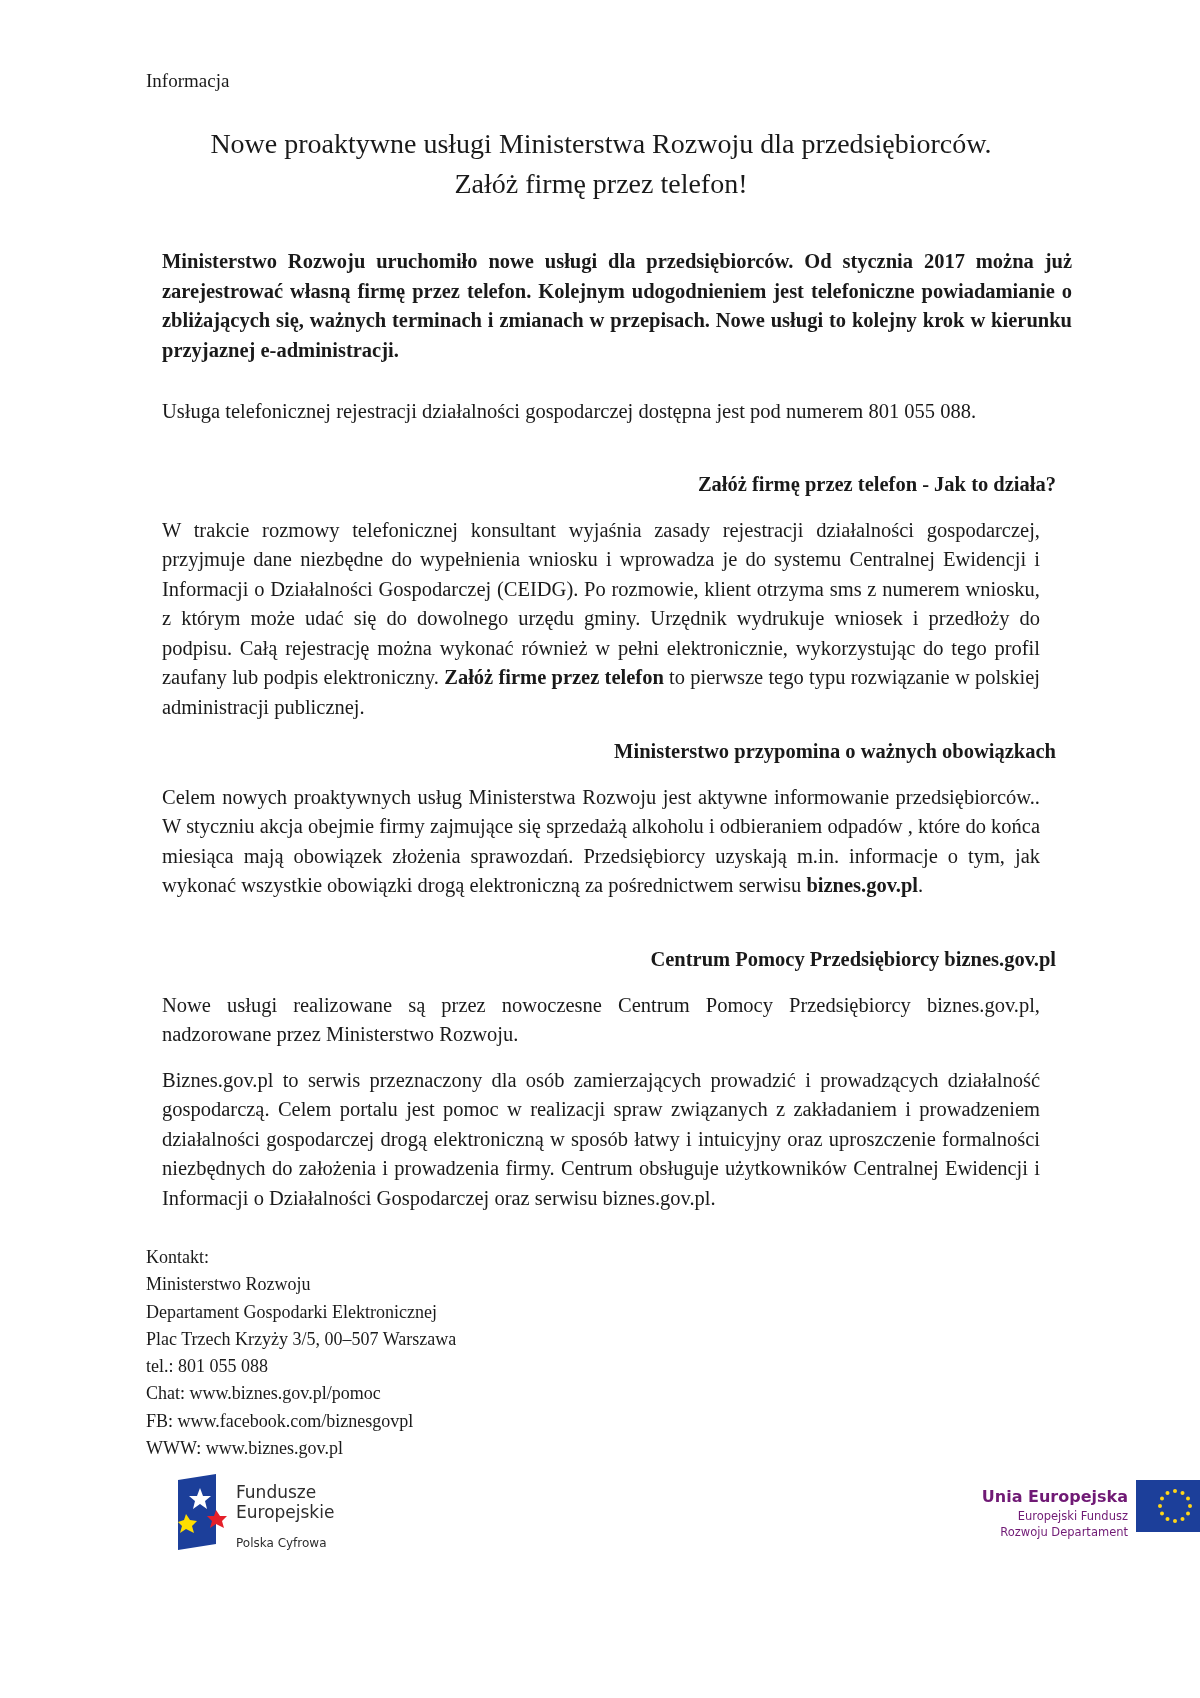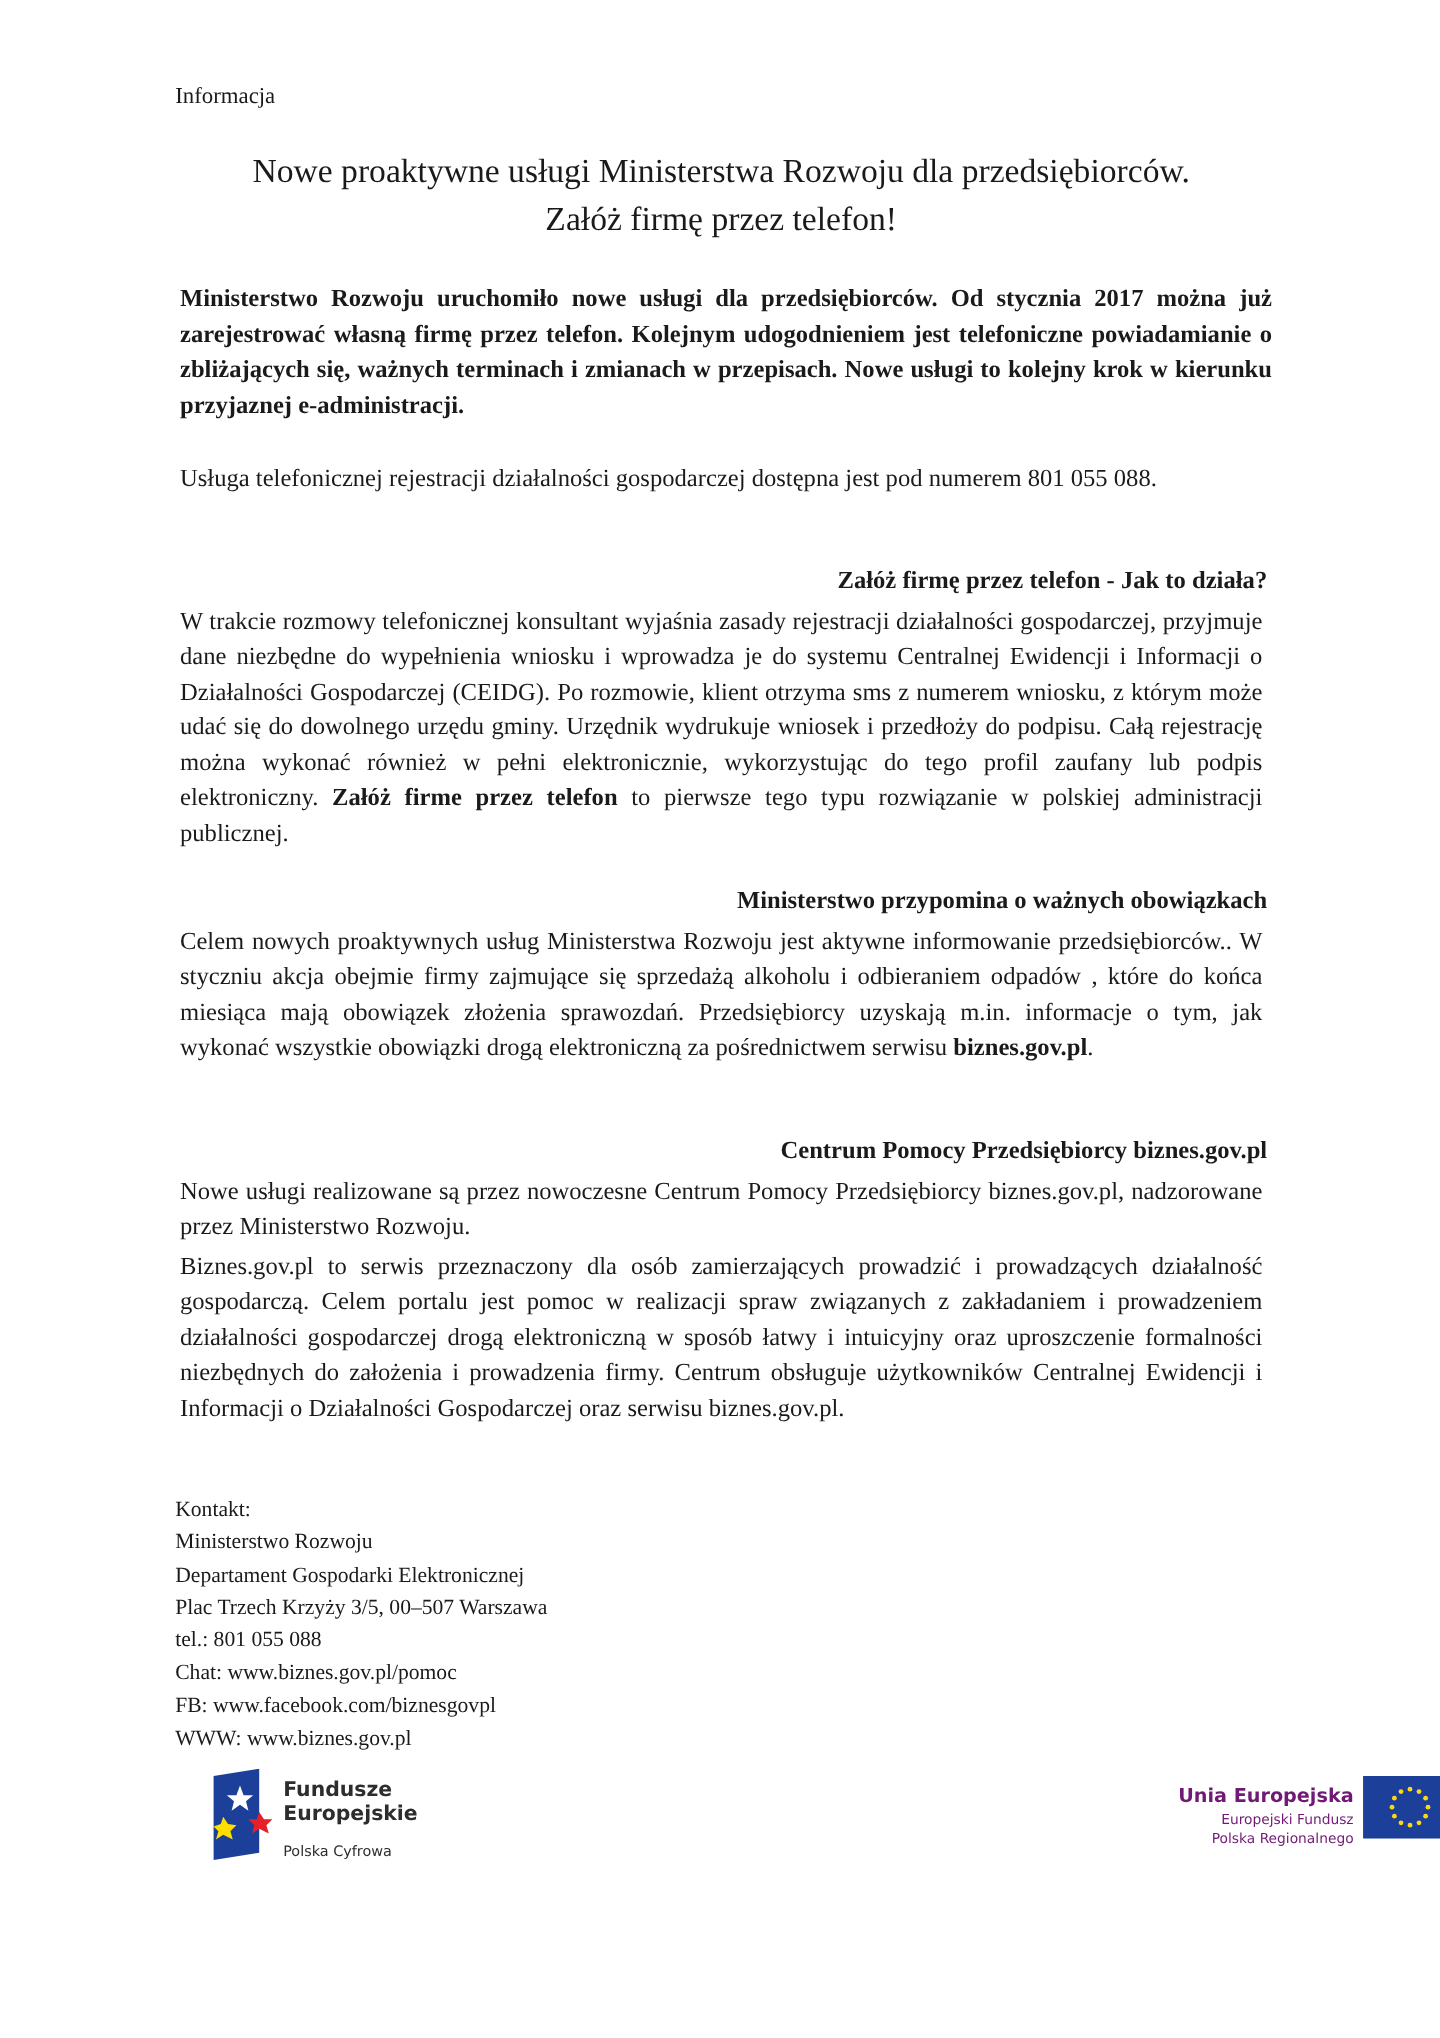--- a/index.html
+++ b/index.html
@@ -10,26 +10,26 @@
   .title { position: absolute; top: 124px; left: 0; width: 910px; text-align: center;
            font-size: 28px; line-height: 40px; }
   .block { position: absolute; left: 0; width: 910px; font-size: 20.5px; line-height: 29.5px;
            text-align: justify; }
   .lead { top: 231px; font-weight: bold; }
   .p-phone { top: 381px; }
   .s1 { top: 470px; }
   .s2 { top: 737px; }
   .s3 { top: 945px; }
   h3 { margin: 0; font-size: 20.5px; line-height: 29.5px; font-weight: bold; text-align: right; }
-  p { margin: 4px; }
+  p { margin: 16px; }
   .contact { position: absolute; top: 1244px; left: 0; font-size: 18px; line-height: 27.3px; }
   .contact div { white-space: nowrap; }
   .logo-fe { position: absolute; left: 26px; top: 1474px; width: 200px; height: 80px; }
   .fe-text { position: absolute; left: 64px; top: 8px; font-family: "DejaVu Sans", sans-serif; color: #2d2d2d; }
-  .fe-t1 { font-size: 17px; font-weight: bold; line-height: 20px; }
+  .fe-t1 { font-size: 17px; font-weight: normal; line-height: 20px; }
   .fe-t2 { font-size: 12px; line-height: 18px; margin-top: 12px; }
   .logo-ue { position: absolute; left: 700px; top: 1480px; width: 380px; height: 70px; }
   .ue-text { position: absolute; right: 98px; top: 6px; text-align: right;
              font-family: "DejaVu Sans", sans-serif; color: #701a75; }
   .ue-t1 { font-size: 16px; font-weight: bold; line-height: 22px; }
   .ue-t2 { font-size: 11.5px; line-height: 16px; }
   .eu-flag { position: absolute; right: 12px; top: 0; width: 78px; height: 52px; background: #1c3f9a; }
 </style>
 </head>
 <body>
@@ -84,21 +84,21 @@
       <div class="fe-t1">Fundusze</div>
       <div class="fe-t1">Europejskie</div>
       <div class="fe-t2">Polska Cyfrowa</div>
     </div>
   </div>
 
   <div class="logo-ue">
     <div class="ue-text">
       <div class="ue-t1">Unia Europejska</div>
       <div class="ue-t2">Europejski Fundusz</div>
-      <div class="ue-t2">Polska Regionalnego</div>
+      <div class="ue-t2">Rozwoju Departament</div>
     </div>
     <svg class="eu-flag" viewBox="0 0 78 52" id="euflag">
       <rect width="78" height="52" fill="#1c3f9a"></rect>
     <circle cx="54.0" cy="26.0" r="2" fill="#ffd617"></circle>
         <circle cx="52.0" cy="33.5" r="2" fill="#ffd617"></circle>
         <circle cx="46.5" cy="39.0" r="2" fill="#ffd617"></circle>
         <circle cx="39.0" cy="41.0" r="2" fill="#ffd617"></circle>
         <circle cx="31.5" cy="39.0" r="2" fill="#ffd617"></circle>
         <circle cx="26.0" cy="33.5" r="2" fill="#ffd617"></circle>
         <circle cx="24.0" cy="26.0" r="2" fill="#ffd617"></circle>

